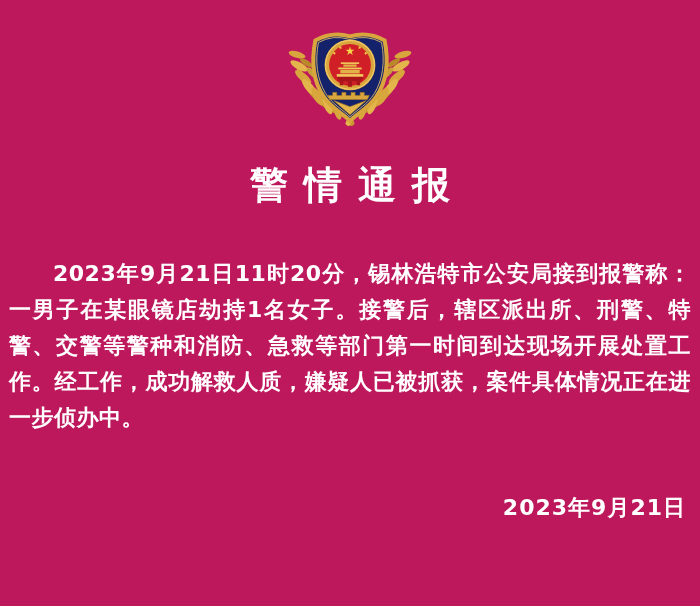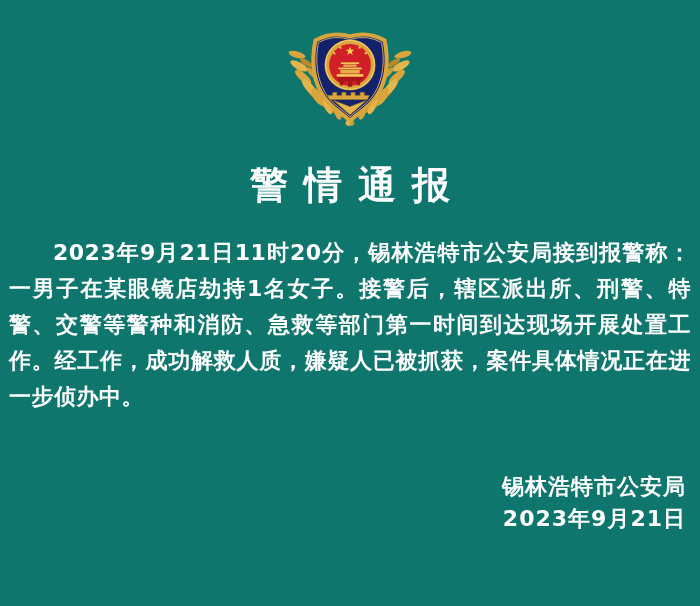--- a/index.html
+++ b/index.html
@@ -8,41 +8,41 @@
   }
   body {
     font-family: "DejaVu Sans", sans-serif;
     background: #1a2a5e;
   }
   .notice {
     position: relative;
     width: 700px;
     height: 606px;
     margin: 0 auto;
-    background: #0f766e;
+    background: #be185d;
     overflow: hidden;
     color: #ffffff;
   }
   .emblem-wrap {
     padding-top: 14px;
     display: flex;
     justify-content: center;
   }
   .notice-title {
     margin: 36px 0 0 0;
     text-align: center;
     font-size: 38px;
     line-height: 42px;
     font-weight: 700;
     letter-spacing: 0.42em;
     text-indent: 0.42em;
     color: #ffffff;
   }
   .notice-body {
-    margin-top: 29px;
+    margin-top: 50px;
     padding: 0 9px;
     font-size: 22px;
     line-height: 36px;
     font-weight: 700;
     text-align: justify;
     letter-spacing: 0.5px;
   }
   .notice-body p {
     margin: 0;
     text-indent: 2em;
@@ -119,17 +119,16 @@
     </svg>
   </div>
 
   <h1 class="notice-title">警情通报</h1>
 
   <div class="notice-body">
     <p>2023年9月21日11时20分，锡林浩特市公安局接到报警称：一男子在某眼镜店劫持1名女子。接警后，辖区派出所、刑警、特警、交警等警种和消防、急救等部门第一时间到达现场开展处置工作。经工作，成功解救人质，嫌疑人已被抓获，案件具体情况正在进一步侦办中。</p>
   </div>
 
   <div class="notice-signature">
-    <div>锡林浩特市公安局</div>
     <div>2023年9月21日</div>
   </div>
 
 </div>
 
 </body></html>

